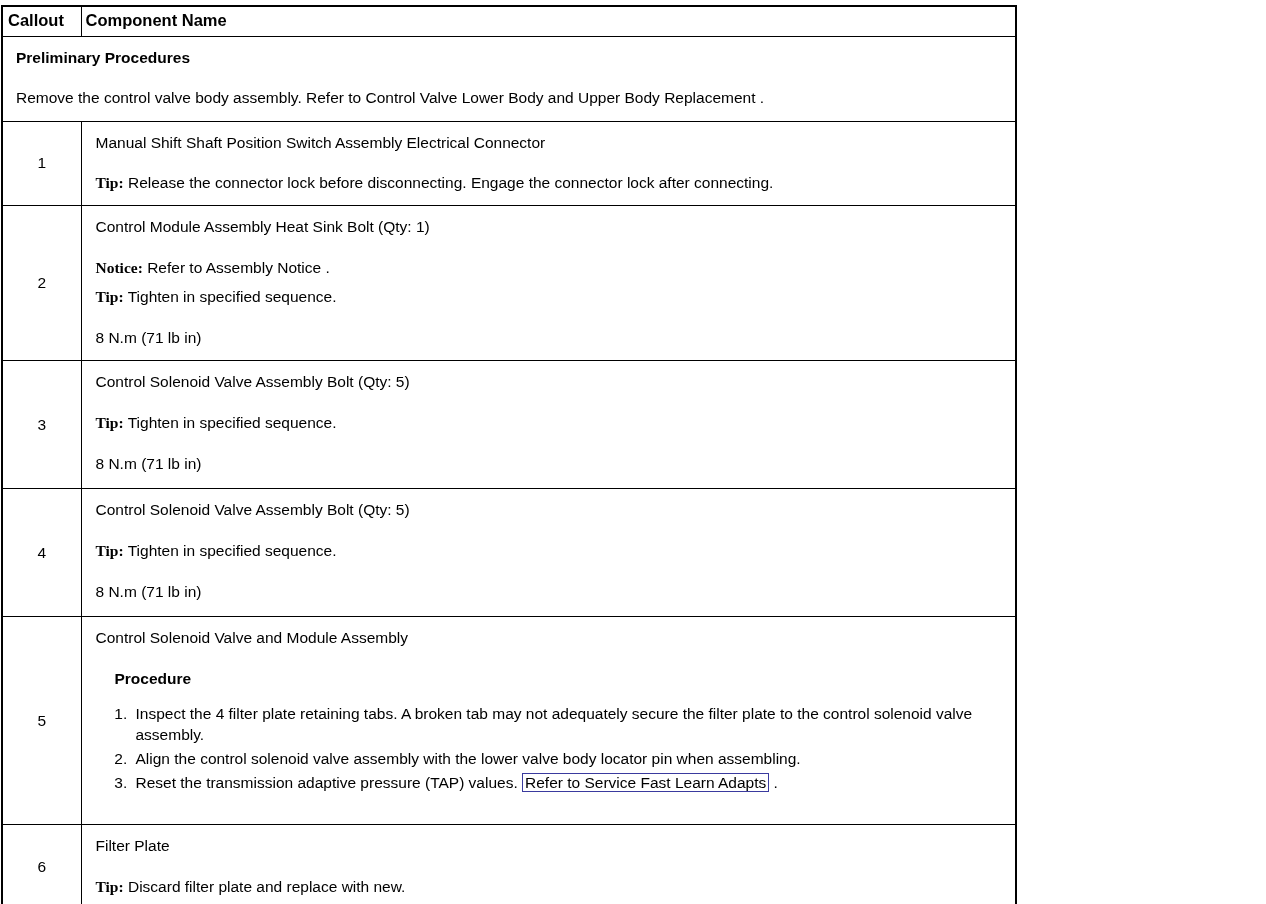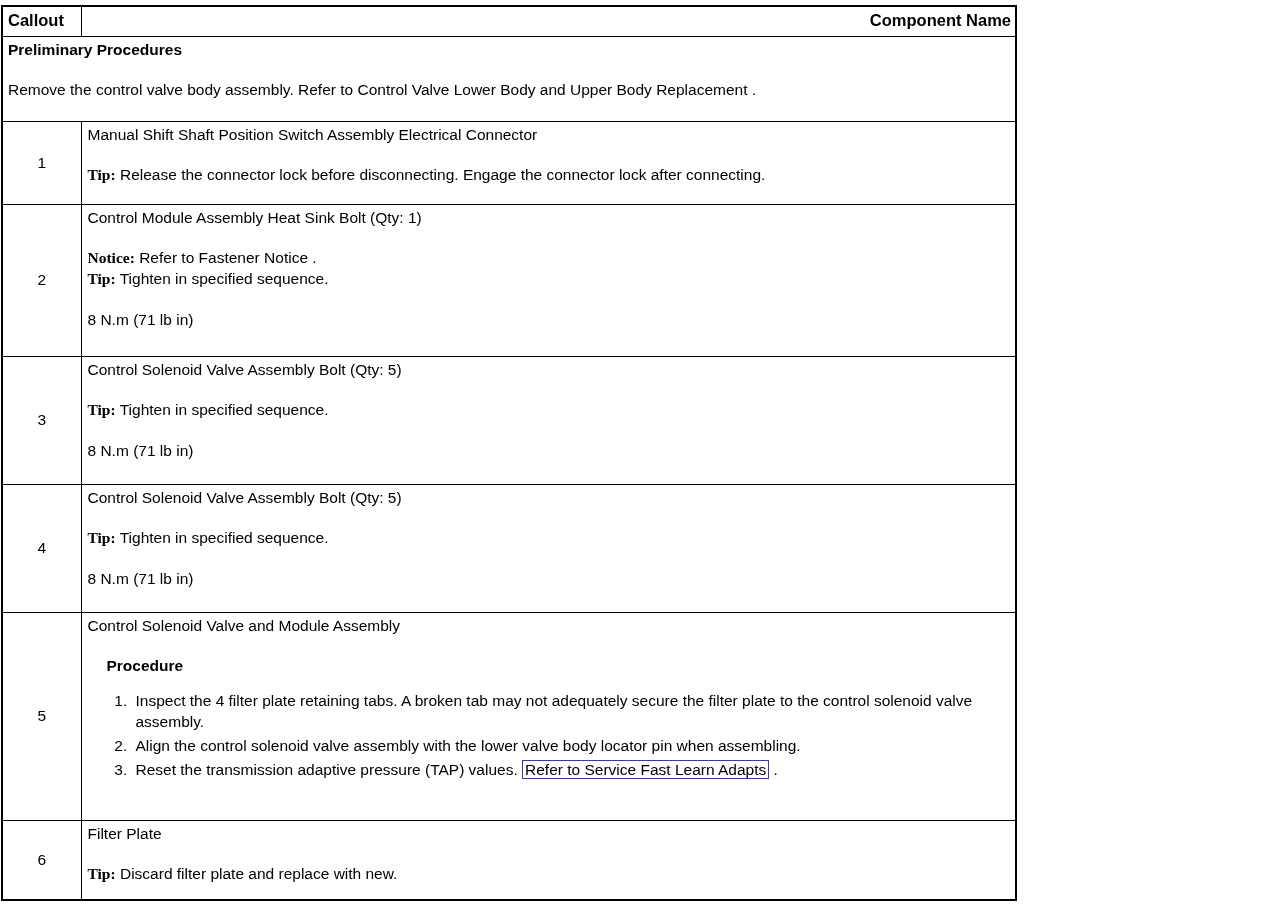--- a/index.html
+++ b/index.html
@@ -23,28 +23,28 @@
     padding: 3px 6px;
     vertical-align: top;
   }
   col.callout-col { width: 79px; }
   th {
     font-weight: bold;
     font-size: 16.5px;
     padding: 4px 4px;
   }
   th.callout-h { text-align: left; padding-left: 5px; }
-  th.component-h { text-align: right; }
+  th.component-h { text-align: left; }
   td.callout-cell {
     text-align: center;
     vertical-align: middle;
     font-size: 15.5px;
   }
   td.content p {
-    margin: 0;
+    margin: 8px;
     line-height: 1.35;
   }
   .gap { margin-top: 20px !important; }
   .b { font-weight: bold; font-family: Liberation Serif, serif; }
   .title-line { }
   .torque-line { font-weight: normal; }
   td.prelim-cell { padding-left: 5px; }
   .prelim-title { font-weight: bold; }
   .procedure-heading {
     font-weight: bold;
@@ -102,21 +102,21 @@
     <td class="content">
       <p class="title-line">Manual Shift Shaft Position Switch Assembly Electrical Connector</p>
       <p class="gap"><span class="b">Tip:</span> <span>Release the connector lock before disconnecting. Engage the connector lock after connecting.</span></p>
     </td>
   </tr>
 
   <tr class="h-r2">
     <td class="callout-cell">2</td>
     <td class="content">
       <p class="title-line">Control Module Assembly Heat Sink Bolt (Qty: 1)</p>
-      <p class="gap"><span class="b">Notice:</span> <span>Refer to Fastener Notice .</span></p>
+      <p class="gap"><span class="b">Notice:</span> <span>Refer to Assembly Notice .</span></p>
       <p><span class="b">Tip:</span> <span>Tighten in specified sequence.</span></p>
       <p class="gap torque-line">8 N.m (71 lb in)</p>
     </td>
   </tr>
 
   <tr class="h-r3">
     <td class="callout-cell">3</td>
     <td class="content">
       <p class="title-line">Control Solenoid Valve Assembly Bolt (Qty: 5)</p>
       <p class="gap"><span class="b">Tip:</span> <span>Tighten in specified sequence.</span></p>

